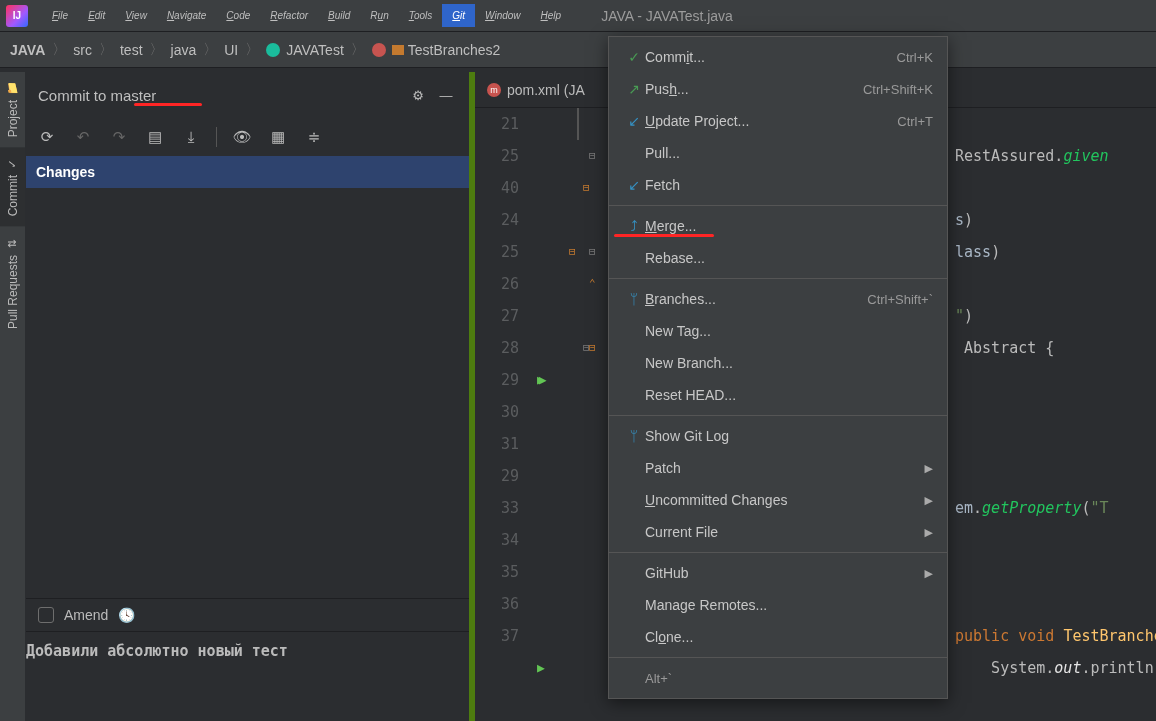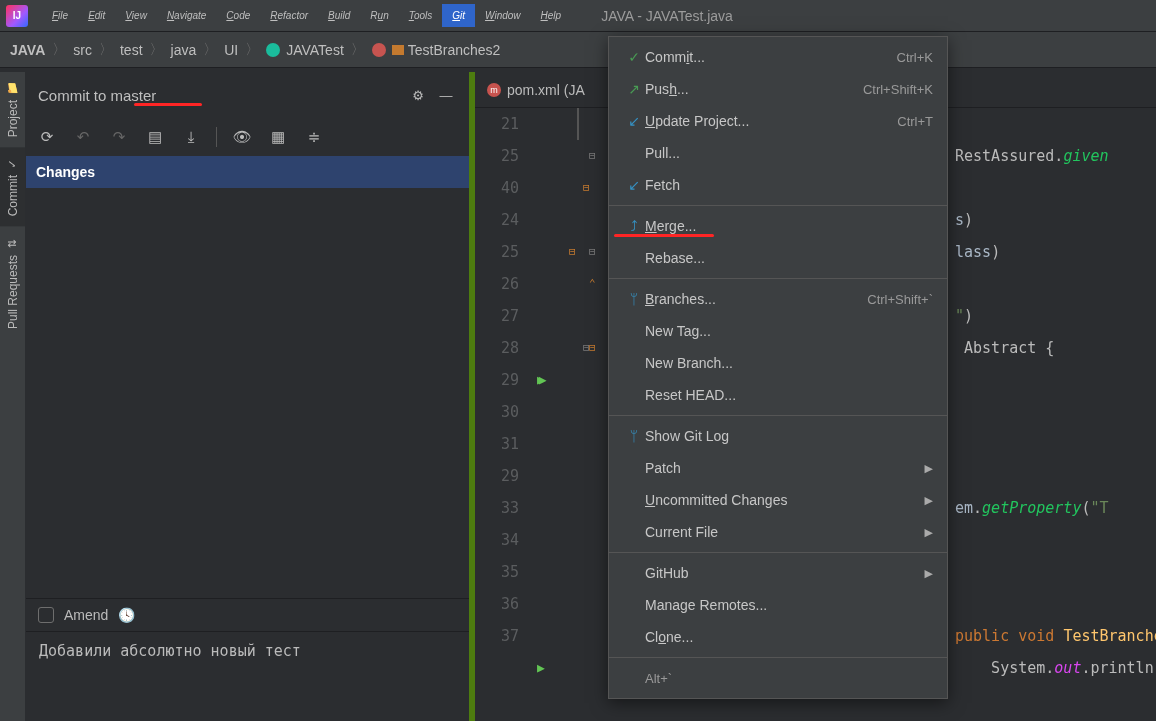--- a/index.html
+++ b/index.html
@@ -213,23 +213,24 @@
   width: 16px;
   height: 16px;
   border: 1px solid #6e6e6e;
   border-radius: 3px;
 }
 .commit-msg {
   background: #2b2d30;
   color: #bbbbbb;
   font-family: "Consolas", monospace;
   font-size: 15px;
-  padding: 10px 13px;
+  padding: 10px 0;
   border-top: 1px solid #1e1f22;
   height: 90px;
+  font-weight: bold;
 }
 
 
 .editor-area {
   position: absolute;
   left: 475px;
   top: 72px;
   right: 0;
   height: 649px;
   background: #2b2d30;
@@ -319,21 +320,21 @@
   position: absolute;
   left: 170px;
   top: 0;
   white-space: pre;
 }
 .code-text div { height: 32px; }
 .kw { color: #cc7832; }
 .id { color: #a9b7c6; }
 .fn { color: #ffc66d; }
 .str { color: #6a8759; }
-.fld { color: #d946ef; font-style: italic; }
+.fld { color: #e5e5e5; font-style: italic; }
 .gray { color: #22c55e; font-style: italic; }
 
 
 .git-menu {
   position: absolute;
   left: 608px;
   top: 36px;
   width: 340px;
   background: #3c3f41;
   border: 1px solid #555;

